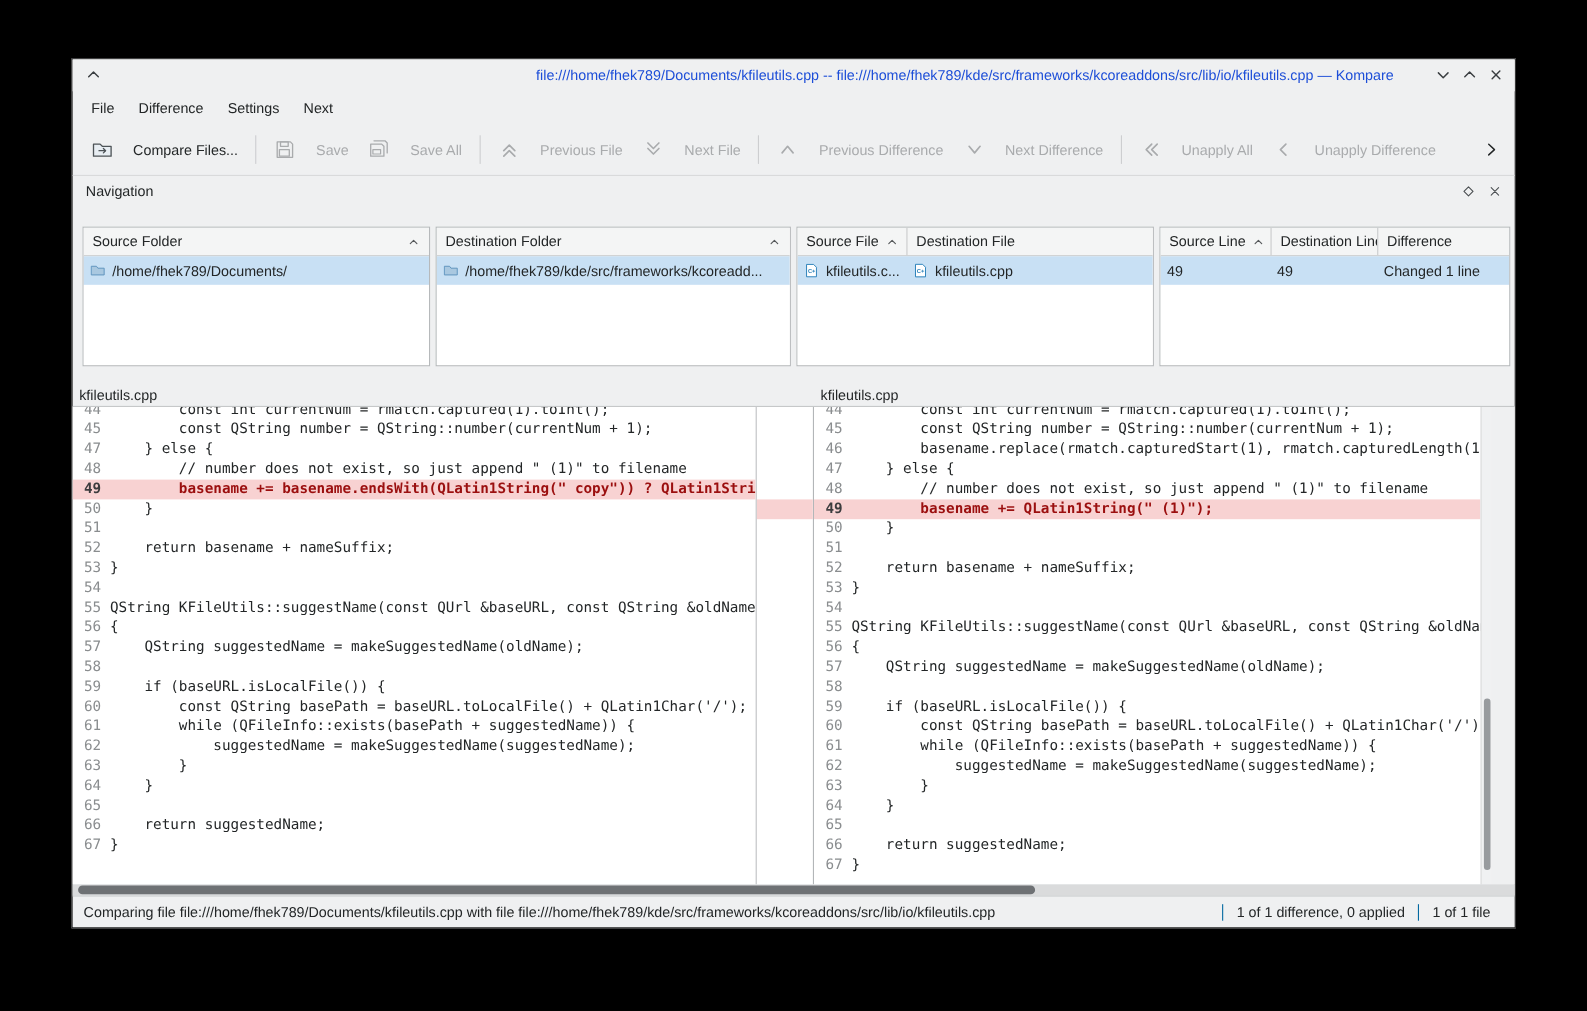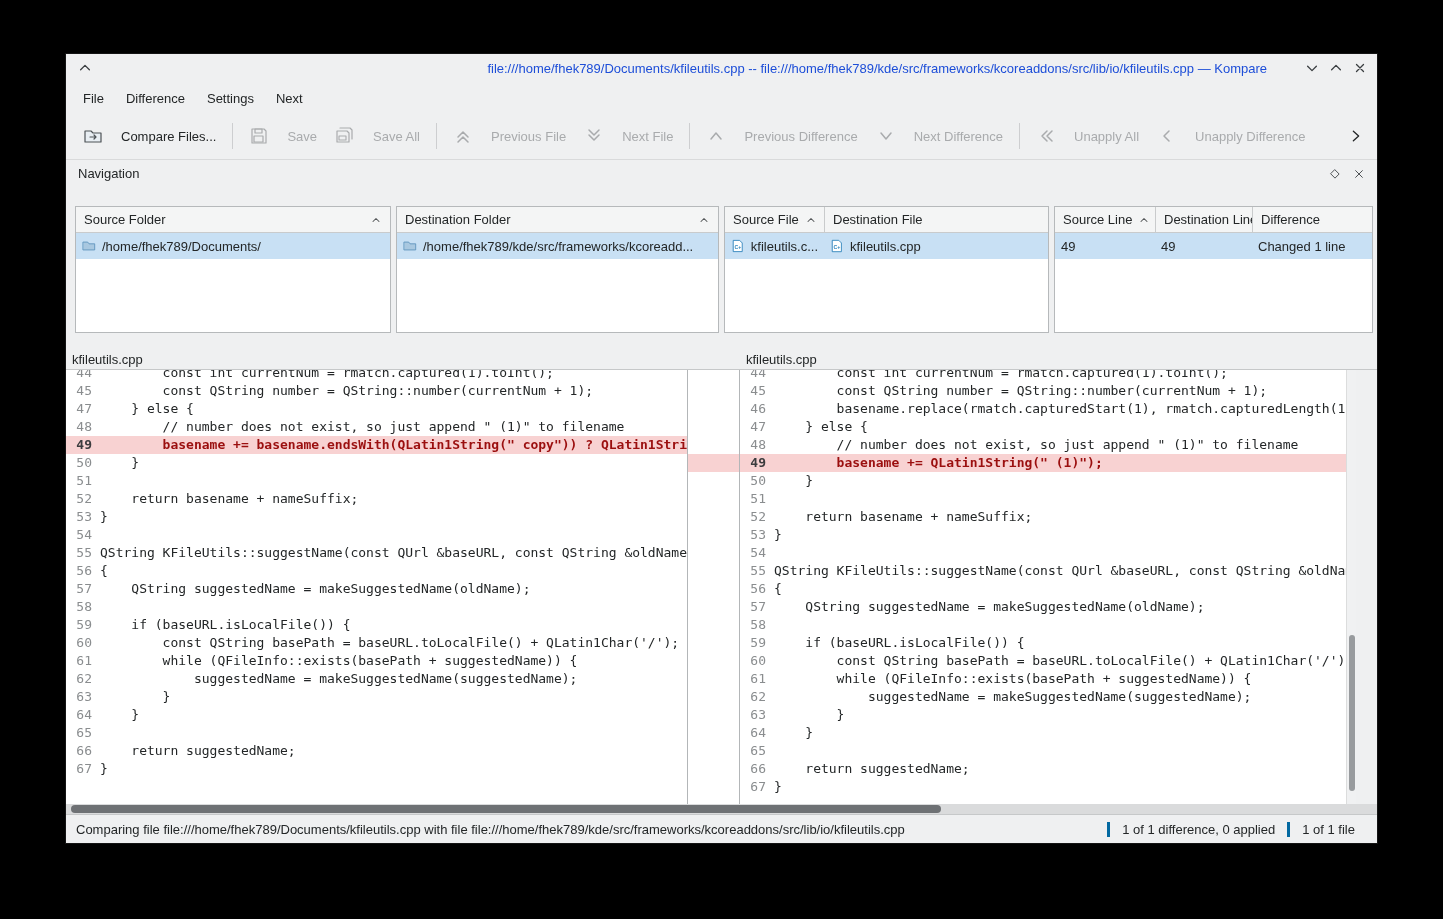--- a/index.html
+++ b/index.html
@@ -88,21 +88,21 @@
 
   
   .hscroll { height:10px; flex:0 0 10px; background:#dadbdc; position:relative; }
   .hthumb { position:absolute; left:5px; top:1px; height:8px; width:870px;
             background:#6e7174; border-radius:4px; }
 
   
   .statusbar { height:29px; flex:0 0 29px; display:flex; align-items:center;
                border-top:1px solid #c6c8c9; padding:0 10px; }
   .sb-msg { flex:1; white-space:nowrap; overflow:hidden; }
-  .sb-seg { padding:0 12px; border-left:3px solid #0369a1; white-space:nowrap; }
+  .sb-seg { padding:0 12px; border-left:1px solid #0369a1; white-space:nowrap; }
 
   svg { stroke-linecap:round; stroke-linejoin:round; }
 </style>
 </head>
 <body>
 
 <div class="window">
 
   <div class="titlebar">
     <span class="shade">

